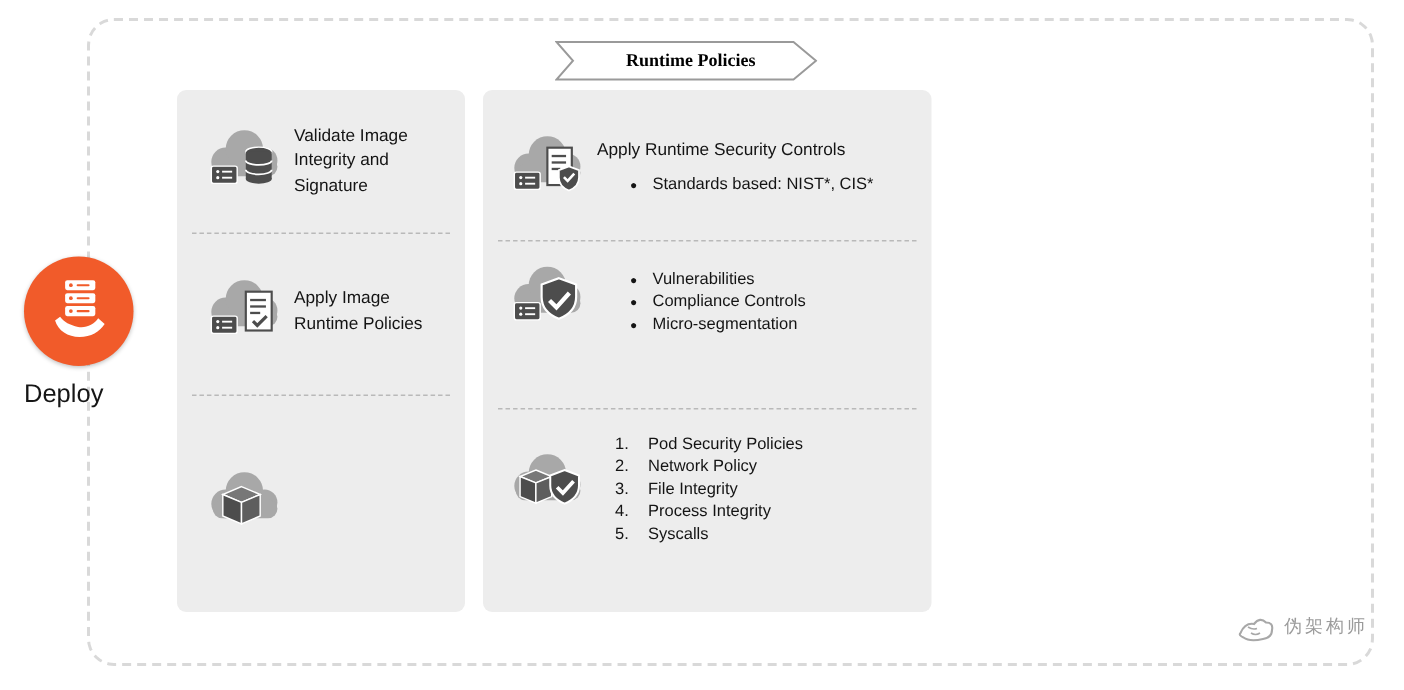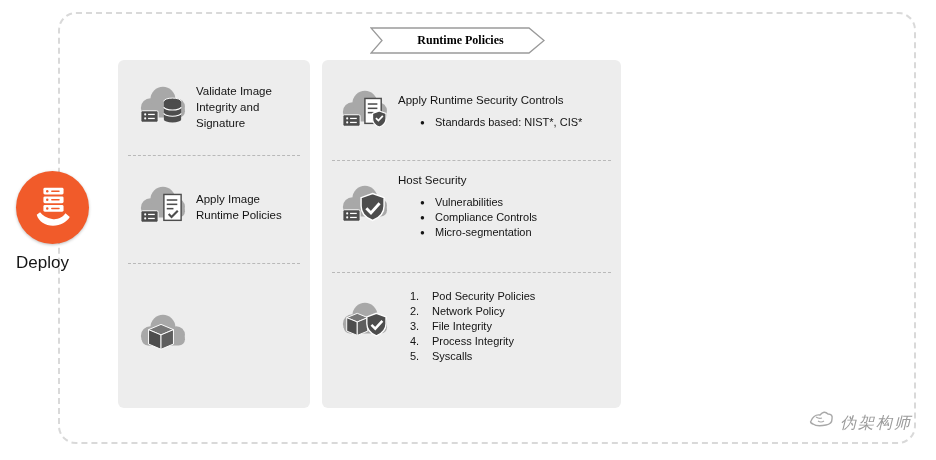--- a/index.html
+++ b/index.html
@@ -43,22 +43,22 @@
   .wrapnarrow{width:104px;}
   .ilist{margin:7px 0 0 0;padding:0;list-style:none;}
   .ilist li{display:flex;font-size:11px;line-height:15px;color:#141414;}
   .ilist.bullets{padding-left:22px;}
   .ilist.numbers{padding-left:12px;}
   .m-b{flex:none;width:15px;font-size:8px;line-height:15px;}
   .m-n{flex:none;width:22px;font-size:11px;line-height:15px;}
   .separator{position:absolute;left:10px;right:10px;border-top:1px dashed #b9b9b9;height:0;}
   
   .watermark{
-    position:absolute;right:24px;bottom:26px;display:flex;align-items:flex-end;gap:6px;
-    color:#9b9b9b;font-size:16px;letter-spacing:2px;font-style:italic;
+    position:absolute;right:24px;bottom:26px;display:flex;align-items:flex-start;gap:6px;
+    color:#9b9b9b;font-size:12px;letter-spacing:2px;
   }
 </style>
 </head>
 <body>
 
 <div class="stage">
 
   <div class="outer-border"></div>
 
   <div class="deploy">
@@ -202,21 +202,20 @@
           <rect x="7" y="30" width="18" height="12" rx="1.5" fill="#4d4d4d" stroke="#fff" stroke-width="1"></rect>
           <circle cx="11.5" cy="33.8" r="1.1" fill="#fff"></circle>
             <rect x="14.5" y="33.2" width="7" height="1.3" fill="#fff"></rect>
           <circle cx="11.5" cy="38" r="1.1" fill="#fff"></circle>
             <rect x="14.5" y="37.4" width="7" height="1.3" fill="#fff"></rect>
           <path d="M38 13 l12 4.4 v8.6 c0 8 -5.5 12.6 -12 15.2 c-6.5 -2.6 -12 -7.2 -12 -15.2 v-8.6 z" fill="#4d4d4d" stroke="#fff" stroke-width="1.5"></path>
           <path d="M31.5 28.5 l4.8 4.8 l9 -10" fill="none" stroke="#fff" stroke-width="3"></path>
         </svg>
       </span>
       <div class="txtcol">
-        <span class="ititle">Host Security</span>
         <ul class="ilist bullets">
           <li>
             <span class="m-b">●</span>
             <span>Vulnerabilities</span>
           </li>
           <li>
             <span class="m-b">●</span>
             <span>Compliance Controls</span>
           </li>
           <li>

